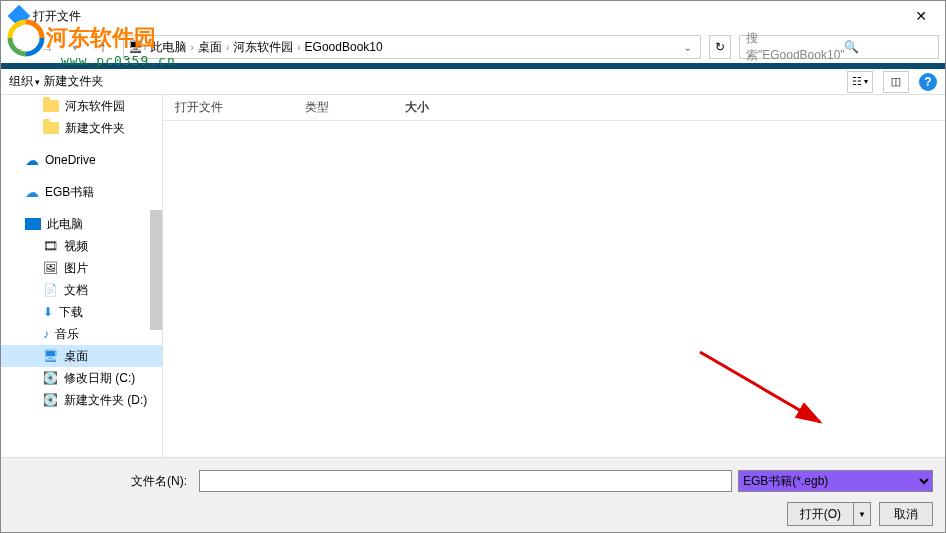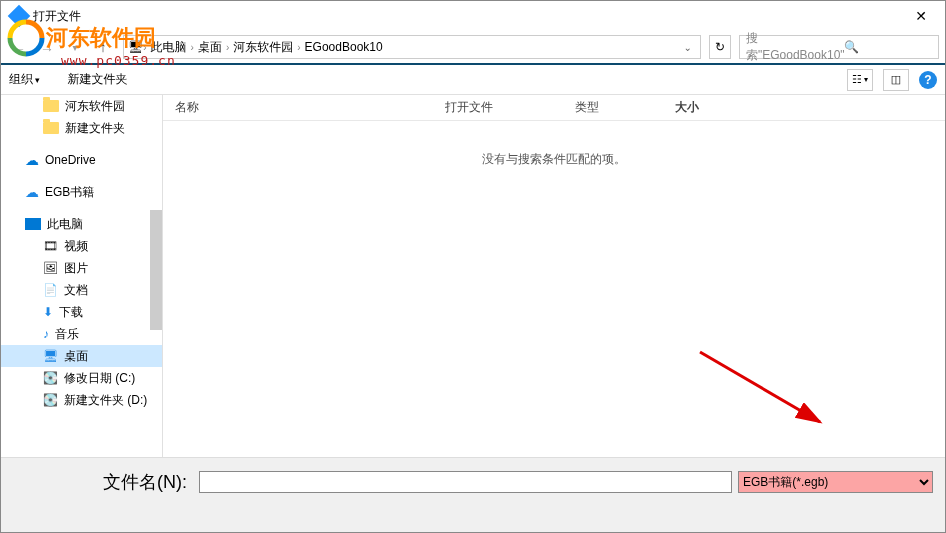--- a/index.html
+++ b/index.html
@@ -16,24 +16,24 @@
 .breadcrumb { flex: 1; border: 1px solid #ccc; height: 24px; display: flex; align-items: center; padding: 0 4px; font-size: 12px; margin: 0 4px; position: relative; }
 .breadcrumb .crumb { padding: 0 4px; }
 .breadcrumb .sep { color: #888; font-size: 10px; }
 .breadcrumb .drop { margin-left: auto; color: #666; font-size: 10px; padding-right: 4px; }
 .refresh { width: 22px; height: 24px; border: 1px solid #ccc; display: flex; align-items: center; justify-content: center; font-size: 12px; }
 .searchbox { width: 200px; height: 24px; border: 1px solid #ccc; display: flex; align-items: center; padding: 0 6px; font-size: 12px; color: #888; margin-left: 4px; }
 .searchbox span { flex: 1; }
 
 .watermark { position: absolute; left: 0; top: 2px; width: 200px; height: 70px; pointer-events: none; z-index: 50; }
 .watermark .logo-txt { position: absolute; left: 45px; top: 20px; font-size: 22px; font-weight: bold; color: #ff8000; }
-.watermark .url { position: absolute; left: 60px; top: 50px; font-size: 13px; color: #b91c1c; font-family: monospace; letter-spacing: 1px; }
+.watermark .url { position: absolute; left: 60px; top: 50px; font-size: 13px; color: #15803d; font-family: monospace; letter-spacing: 1px; }
 .watermark .ring { position: absolute; left: 5px; top: 15px; width: 40px; height: 40px; }
 
-.toolbar { height: 32px; border-bottom: 1px solid #e0e0e0; border-top: 2px solid #0c4a6e; display: flex; align-items: center; padding: 12px 8px; font-size: 12px; gap: 28px; }
+.toolbar { height: 32px; border-bottom: 1px solid #e0e0e0; border-top: 6px solid #0c4a6e; display: flex; align-items: center; padding: 12px 8px; font-size: 12px; gap: 4px; }
 .toolbar .item { display: flex; align-items: center; gap: 2px; cursor: pointer; }
 .toolbar .right { margin-left: auto; display: flex; align-items: center; gap: 10px; }
 .toolbar .viewbtn { width: 26px; height: 22px; border: 1px solid #ccc; display: flex; align-items: center; justify-content: center; font-size: 11px; }
 .toolbar .help { width: 18px; height: 18px; border-radius: 50%; background: #1e88e5; color: #fff; display: flex; align-items: center; justify-content: center; font-size: 12px; font-weight: bold; }
 
 .body { display: flex; height: 362px; }
 .sidebar { width: 162px; border-right: 1px solid #e0e0e0; overflow-y: auto; font-size: 12px; position: relative; }
 .sidebar .node { display: flex; align-items: center; height: 22px; padding-left: 24px; gap: 6px; cursor: pointer; }
 .sidebar .node.sub { padding-left: 42px; }
 .sidebar .node.selected { background: #cce8ff; }
@@ -46,23 +46,23 @@
 
 .main { flex: 1; position: relative; }
 .colheaders { height: 26px; border-bottom: 1px solid #e8e8e8; display: flex; align-items: center; font-size: 12px; color: #444; }
 .colheaders .col { padding: 0 12px; border-right: 1px solid transparent; }
 .empty { text-align: center; font-size: 12px; color: #555; margin-top: 30px; }
 
 .arrow { position: absolute; right: 110px; bottom: 20px; pointer-events: none; }
 
 .footer { height: 75px; background: #f0f0f0; border-top: 1px solid #ddd; padding: 12px 12px 8px; }
 .filerow { display: flex; align-items: center; gap: 6px; margin-bottom: 10px; }
-.filerow .lbl { font-size: 18px; width: 180px; text-align: right; padding-right: 6px; }
+.filerow .lbl { font-size: 12px; width: 180px; text-align: right; padding-right: 6px; }
 .filerow input { flex: 1; height: 22px; border: 1px solid #888; padding: 0 4px; font-size: 12px; }
-.filerow select { width: 195px; height: 22px; border: 1px solid #888; font-size: 12px; background: #fca5a5; }
+.filerow select { width: 195px; height: 22px; border: 1px solid #888; font-size: 12px; background: #8b5cf6; }
 .btnrow { display: flex; justify-content: flex-end; gap: 8px; }
 .btn { height: 24px; border: 1px solid #888; background: #e8e8e8; font-size: 12px; padding: 0 14px; display: flex; align-items: center; cursor: pointer; }
 .btn.split { padding: 0; }
 .btn.split .main-part { padding: 0 12px; border-right: 1px solid #888; height: 100%; display: flex; align-items: center; }
 .btn.split .drop-part { width: 16px; display: flex; align-items: center; justify-content: center; font-size: 8px; }
 </style>
 </head>
 <body>
 
 <div class="watermark">
@@ -180,38 +180,47 @@
         <span>修改日期 (C:)</span>
       </div>
     <div class="node sub">
         <span>💽</span>
         <span>新建文件夹 (D:)</span>
       </div>
     <div class="scrollthumb"></div>
   </div>
   <div class="main">
     <div class="colheaders">
-      <div class="col" style="width:270px;"><span>名称</span></div>
       <div class="col" style="width:130px;"><span>打开文件</span></div>
       <div class="col" style="width:100px;"><span>类型</span></div>
       <div class="col" style="width:100px;font-weight:bold;"><span>大小</span></div>
     </div>
-    <div class="empty">没有与搜索条件匹配的项。</div>
     <svg class="arrow" width="140" height="90">
       <defs>
           <marker id="ah" markerWidth="10" markerHeight="10" refX="8" refY="3" orient="auto">
             <path d="M0,0 L0,6 L9,3 z" fill="#d00"></path>
           </marker>
         </defs>
       <line x1="5" y1="5" x2="125" y2="75" stroke="#d00" stroke-width="3" marker-end="url(#ah)"></line>
     </svg>
   </div>
 </div>
 
 <div class="footer">
   <div class="filerow">
     <div class="lbl">文件名(N):</div>
     <input type="text" value="" style="">
     <select>
       <option>EGB书籍(*.egb)</option>
     </select>
   </div>
+  <div class="btnrow">
+    <div class="btn split">
+      <div class="main-part">
+          <span>打开(O)</span>
+        </div>
+      <div class="drop-part">▼</div>
+    </div>
+    <div class="btn">
+        <span>取消</span>
+      </div>
+  </div>
 </div>
 
 </body></html>

